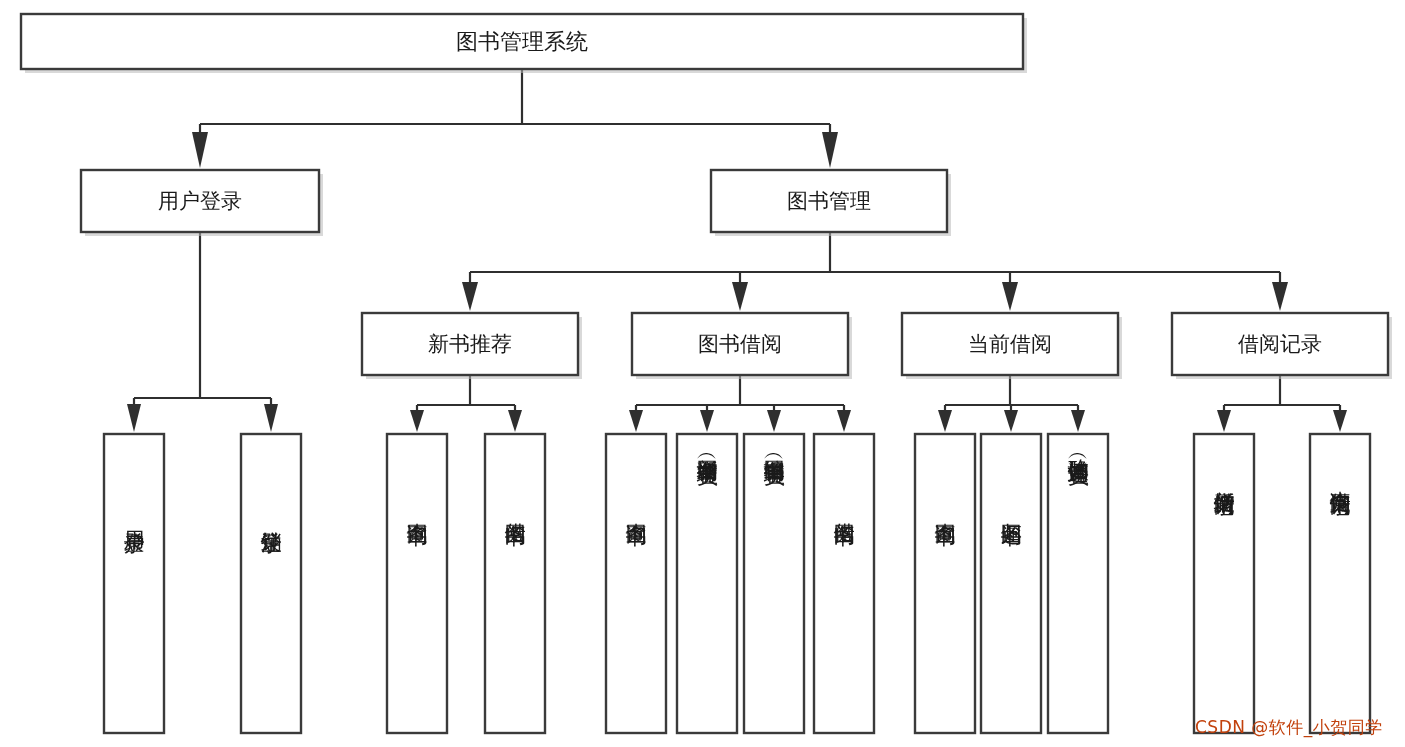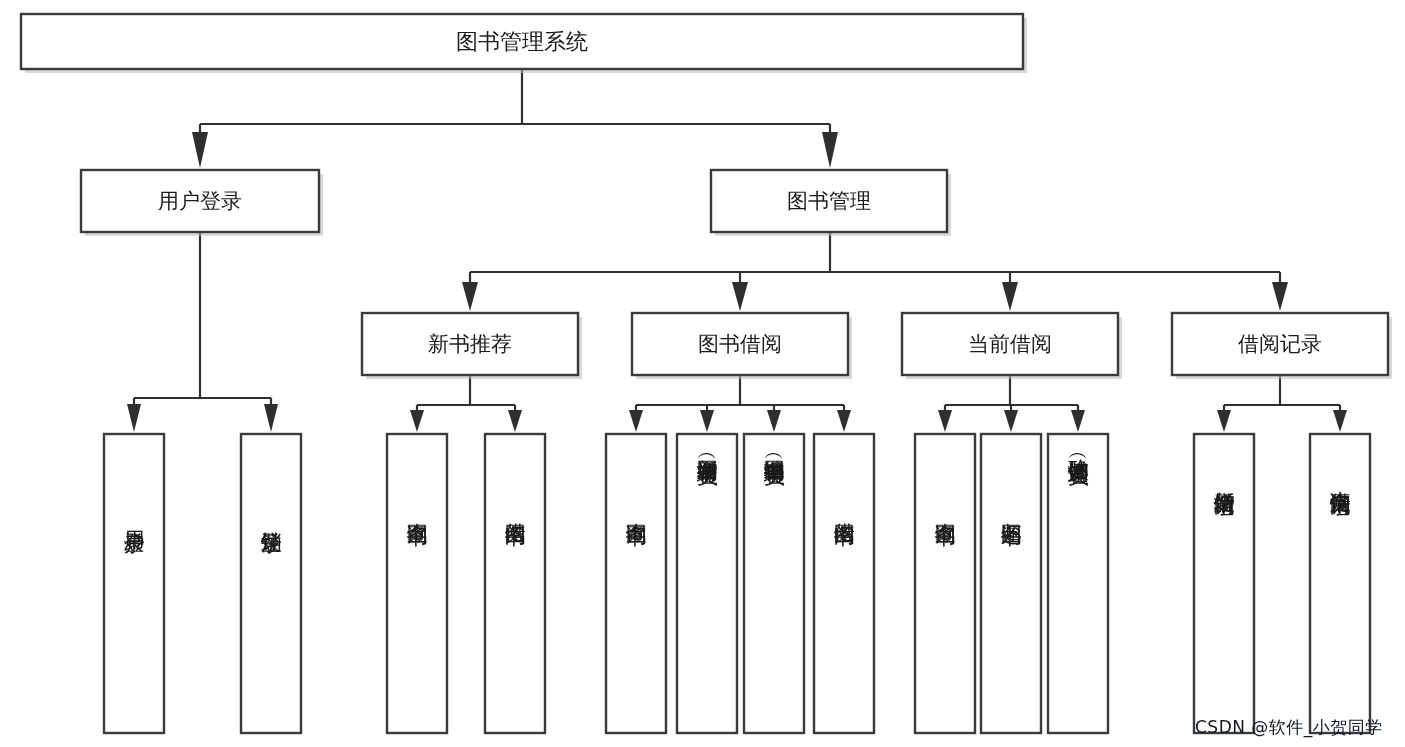--- a/index.html
+++ b/index.html
@@ -68,21 +68,21 @@
     display: flex;
     align-items: center;
     justify-content: flex-start;
     white-space: nowrap;
     pointer-events: none;
   }
   .watermark {
     position: absolute;
     font-family: "DejaVu Sans", "Liberation Sans", sans-serif;
     font-size: 17px;
-    color: #0f172a;
+    color: #c2410c;
     white-space: nowrap;
     letter-spacing: 0.5px;
   }
 </style>
 </head>
 <body>
 
 <div id="diagram-root">
 
   <svg class="diagram-canvas" viewBox="0 0 1405 747">

